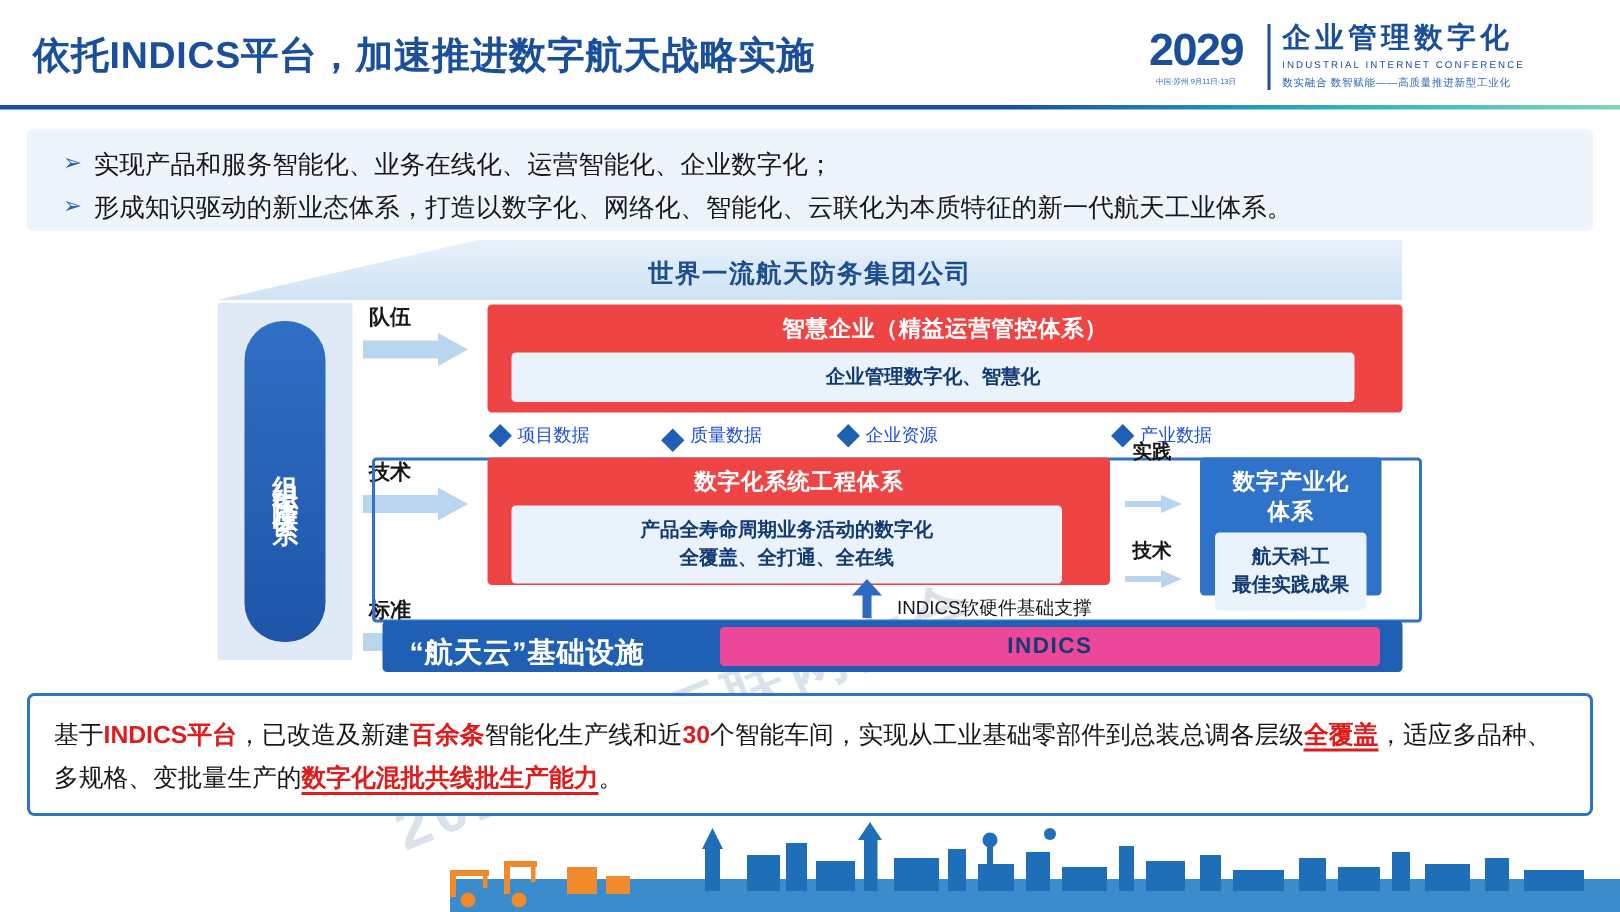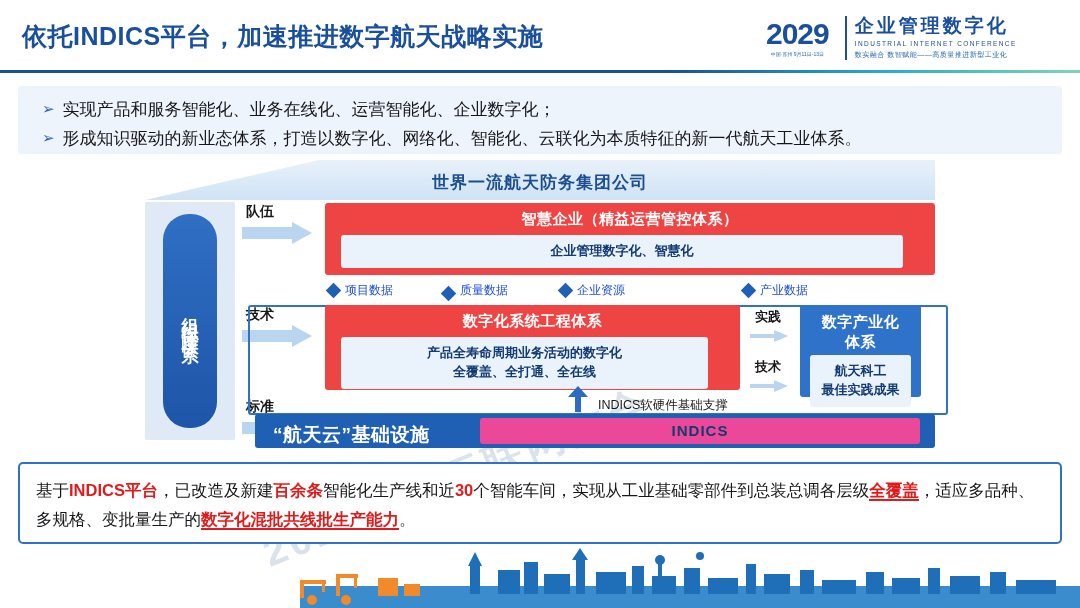--- a/index.html
+++ b/index.html
@@ -516,21 +516,21 @@
     <div class="outline-box"></div>
 
     <div class="panel" style="left:225px; top:145px; width:415px; height:85px;">
       <div class="panel-title">数字化系统工程体系</div>
       <div class="panel-inner">
         <div>产品全寿命周期业务活动的数字化</div>
         <div>全覆盖、全打通、全在线</div>
       </div>
     </div>
 
-    <div class="small-lab" style="left:655px; top:148px;">实践</div>
+    <div class="small-lab" style="left:655px; top:132px;">实践</div>
     <div class="thin-arrow" style="left:650px; top:170px;">
       <div class="s"></div>
         <div class="h"></div>
     </div>
     <div class="small-lab" style="left:655px; top:198px;">技术</div>
     <div class="thin-arrow" style="left:650px; top:220px;">
       <div class="s"></div>
         <div class="h"></div>
     </div>
 

